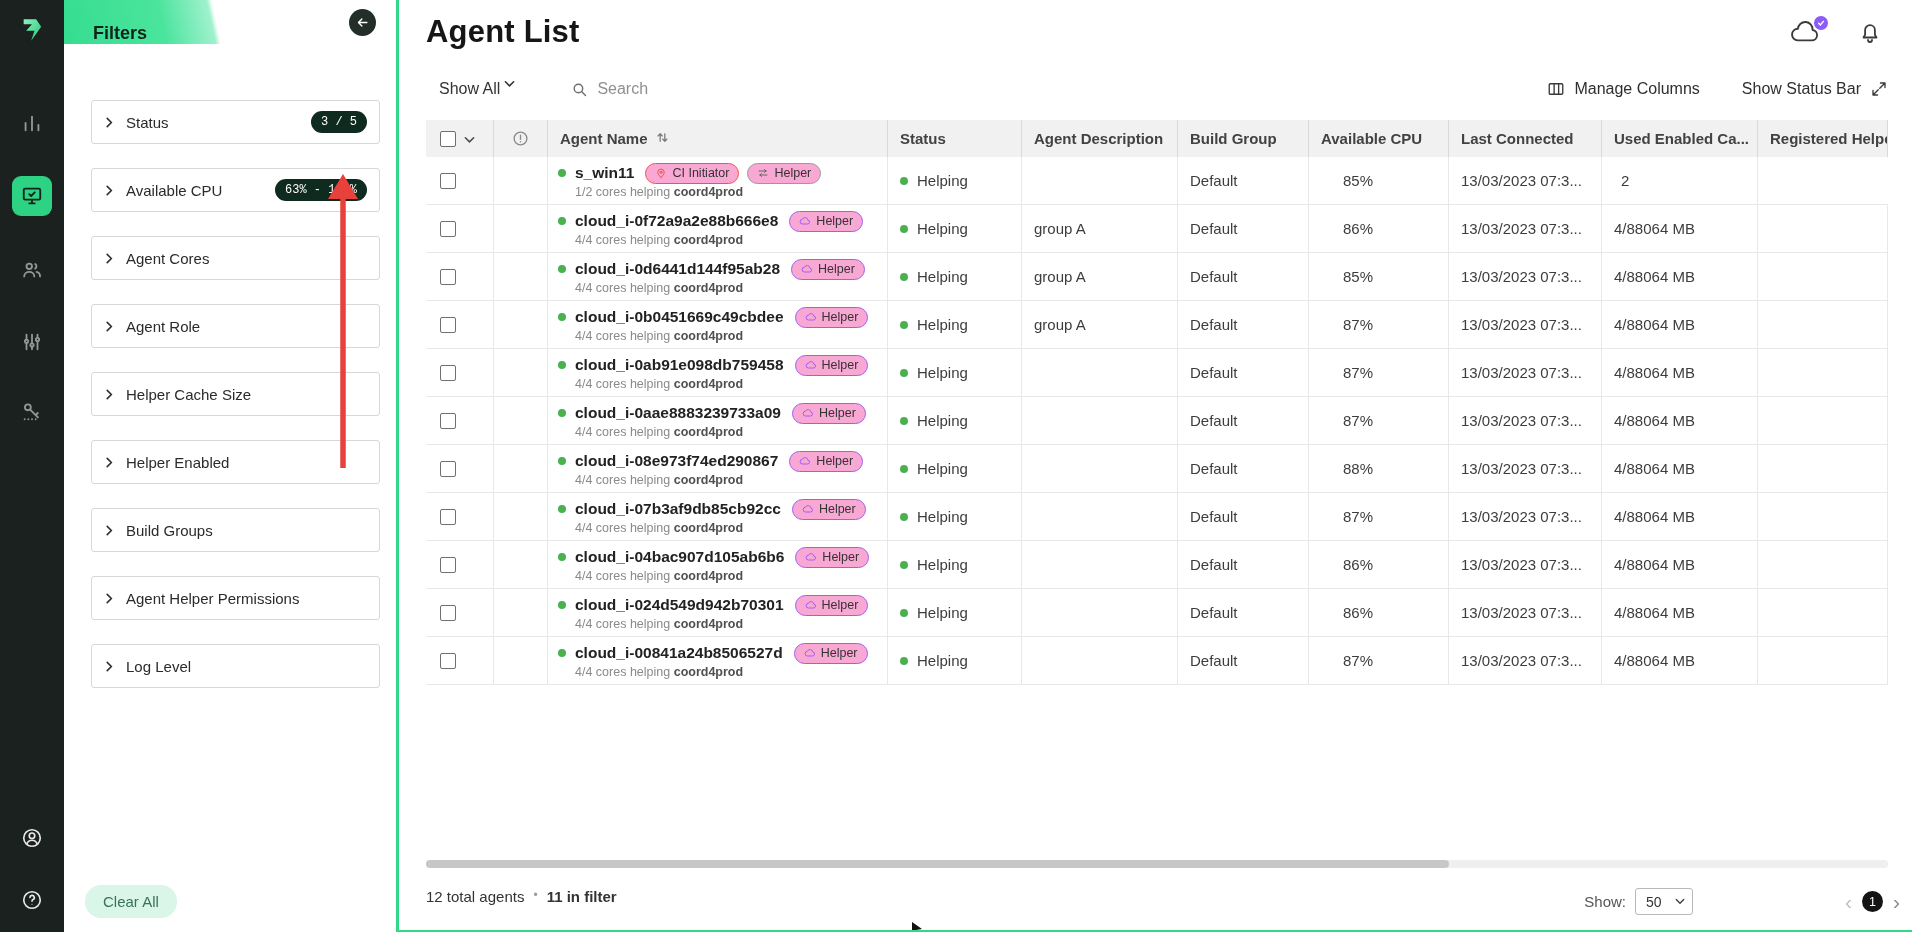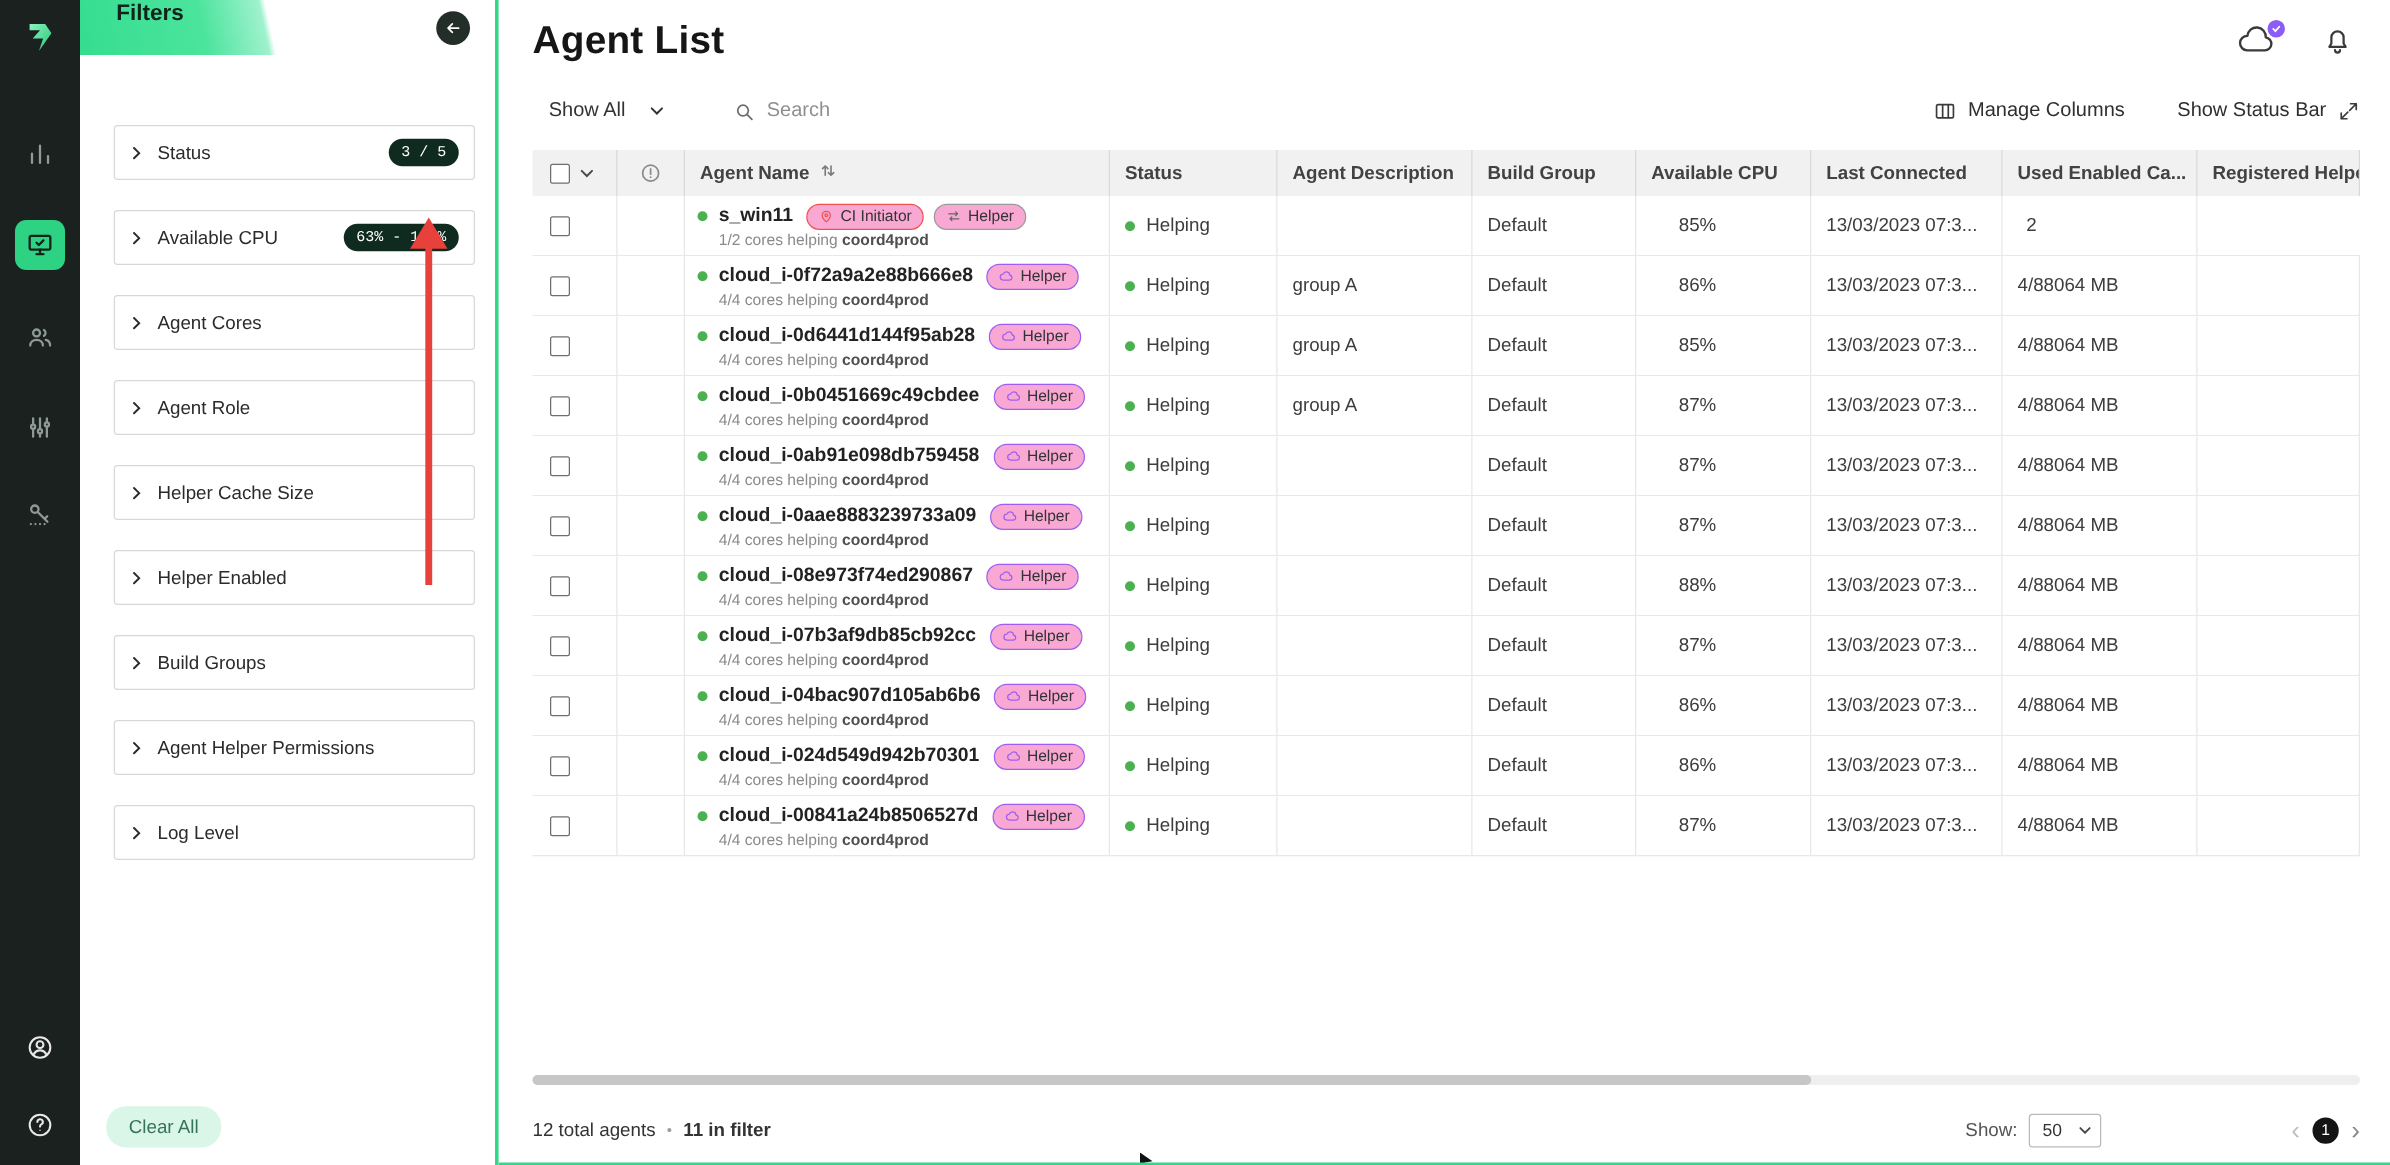--- a/index.html
+++ b/index.html
@@ -33,21 +33,21 @@
   .ni-help { top: 880px; }
 
   
   .filters {
     width: 332px; flex: 0 0 332px; height: 932px; background: #fff;
     position: relative;
   }
   .filters-header {
     height: 44px; position: relative;
     background: linear-gradient(78deg, #35dd90 0%, #4be49d 30%, #9ff1cd 44.5%, #ffffff 46%);
-    display: flex; align-items: flex-start; padding-left: 29px;
+    display: flex; align-items: flex-end; padding-left: 29px;
   }
   .filters-title { font-size: 18px; font-weight: 700; color: #10241b; }
   .filters-back {
     position: absolute; right: 20px; top: 9px; width: 27px; height: 27px;
     border-radius: 50%; background: #232e29; display: flex; align-items: center; justify-content: center;
     cursor: pointer; border: none;
   }
   .filters-back svg { width: 15px; height: 15px; }
   .filter-list { margin: 56px 16px 0 27px; display: flex; flex-direction: column; gap: 24px; }
   .filter-item {
@@ -80,21 +80,21 @@
   .header-icons { display: flex; align-items: center; gap: 36px; margin-right: 6px; }
   .hicon { position: relative; cursor: pointer; color: #3a3a3a; }
   .hicon svg { display: block; }
   .cloud-badge {
     position: absolute; top: -4px; right: -6px; width: 14px; height: 14px; border-radius: 50%;
     background: #8b5cf6; display: flex; align-items: center; justify-content: center;
   }
   .cloud-badge svg { width: 8px; height: 8px; }
 
   .toolbar { margin-top: 24px; display: flex; align-items: center; padding-left: 13px; height: 30px; }
-  .show-all { display: flex; align-items: center; gap: 20px; font-size: 16px; color: #333; cursor: pointer; background: none; border: none; font-family: inherit; }
+  .show-all { display: flex; align-items: flex-start; gap: 4px; font-size: 16px; color: #333; cursor: pointer; background: none; border: none; font-family: inherit; }
   .show-all svg { width: 11px; height: 8px; }
   .search-box { display: flex; align-items: center; gap: 9px; margin-left: 56px; }
   .search-box svg { width: 17px; height: 17px; color: #6e6e6e; }
   .search-box input { border: none; outline: none; font-size: 16px; font-family: inherit; color: #333; width: 220px; background: transparent; }
   .search-box input::placeholder { color: #8f8f8f; }
   .toolbar-right { margin-left: auto; display: flex; align-items: center; gap: 42px; }
   .tool-btn { display: flex; align-items: center; gap: 9px; font-size: 16px; color: #2f2f2f; cursor: pointer; background: none; border: none; font-family: inherit; }
   .tool-btn svg { width: 18px; height: 18px; color: #3a3a3a; }
 
   
@@ -140,21 +140,21 @@
   .bicon svg { width: 12px; height: 12px; display: block; }
   .sub-line { font-size: 12.5px; color: #8a8a8a; padding-left: 17px; }
   .sub-line b { color: #4f4f4f; font-weight: 700; }
   .c-status { gap: 9px; }
   .c-cpu { padding-left: 34px; }
   .c-reg { padding-left: 19px; }
 
   
   .hscroll { position: absolute; left: 27px; right: 24px; bottom: 64px; height: 8px; background: #efefef; border-radius: 4px; }
   .hscroll-thumb { position: absolute; left: 0; top: 0; height: 8px; width: 70%; background: #c7c7c7; border-radius: 4px; cursor: grab; }
-  .tfooter { position: absolute; left: 27px; right: 24px; bottom: 12px; height: 32px; display: flex; align-items: center; font-size: 15px; }
+  .tfooter { position: absolute; left: 27px; right: 12px; bottom: 12px; height: 32px; display: flex; align-items: flex-start; font-size: 15px; }
   .tfooter .sep { color: #9e9e9e; margin: 0 9px; font-size: 12px; }
   .in-filter { font-weight: 600; color: #333; }
   .footer-right { margin-left: auto; display: flex; align-items: center; }
   .show-label { color: #555; margin-right: 9px; }
   .page-size {
     position: relative; width: 58px; height: 27px; border: 1px solid #b9b9b9; border-radius: 3px;
     display: flex; align-items: center; padding-left: 10px; font-size: 14px; color: #333; cursor: pointer; background: #fff;
   }
   .page-size svg { position: absolute; right: 7px; width: 10px; height: 7px; color: #444; }
   .pagination { display: flex; align-items: center; gap: 10px; margin-left: 152px; }

